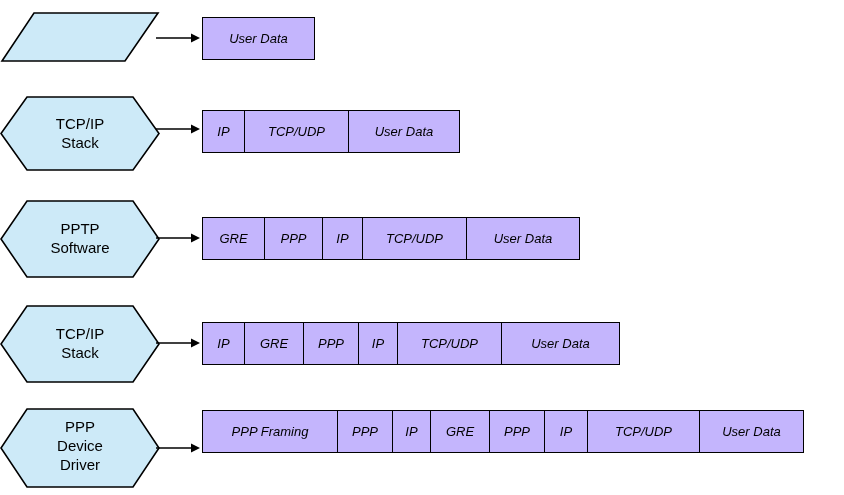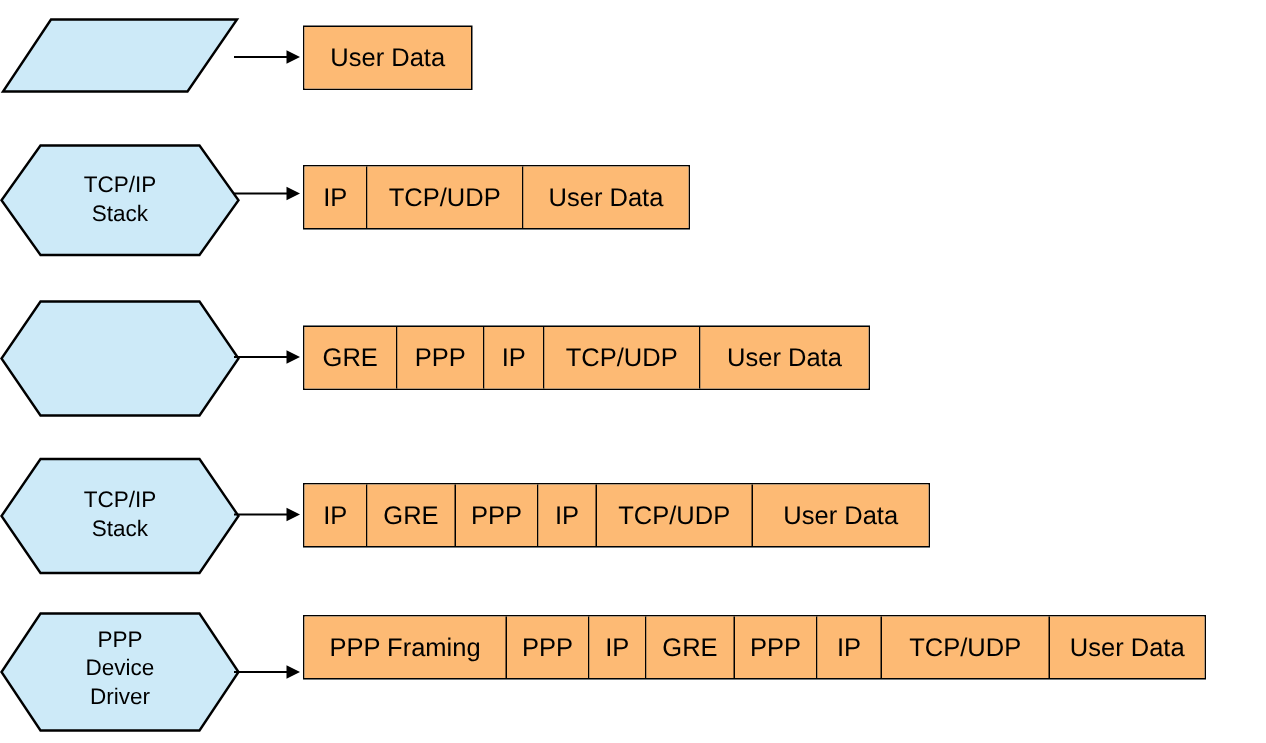--- a/index.html
+++ b/index.html
@@ -66,24 +66,25 @@
     box-sizing: border-box;
     border: 1px solid #000000;
     background: #cdeaf8;
     height: 43px;
   }
   .field {
     box-sizing: border-box;
     display: flex;
     align-items: center;
     justify-content: center;
-    font-size: 17px;
+    font-size: 13px;
     border-right: 1px solid #000000;
-    background: #fdba74;
+    background: #c4b5fd;
     white-space: nowrap;
+    font-style: italic;
   }
   .field:last-child {
     border-right: none;
   }
 </style>
 </head>
 <body>
 
 <div id="diagram">
     <div class="row" style="top: 0px;">
@@ -116,20 +117,22 @@
         <div class="field" style="width: 42px;">IP</div>
         <div class="field" style="width: 104px;">TCP/UDP</div>
         <div class="field" style="width: 110px;">User Data</div>
       </div>
     </div>
     <div class="row" style="top: 0px;">
       <div class="stage" style="top: 200px; height: 78px;">
         <svg class="stage-svg" width="160" height="78" viewBox="0 0 160 78">
           <polygon points="27,1 133,1 159,39 133,77 27,77 1,39" fill="#cdeaf8" stroke="#000000" stroke-width="1.6" stroke-linejoin="miter"></polygon>
         </svg>
+        <div class="stage-label" style="top: 19px;">PPTP
+Software</div>
       </div>
       <svg class="arrow" width="56" height="18" viewBox="0 0 56 18" style="left: 150px; top: 229px;">
         <line x1="6" y1="9" x2="43" y2="9" stroke="#000000" stroke-width="1.3"></line>
         <polygon points="50,9 41,4.5 41,13.5" fill="#000000"></polygon>
       </svg>
       <div class="packet" style="left: 202px; top: 217px;">
         <div class="field" style="width: 62px;">GRE</div>
         <div class="field" style="width: 58px;">PPP</div>
         <div class="field" style="width: 40px;">IP</div>
         <div class="field" style="width: 104px;">TCP/UDP</div>

